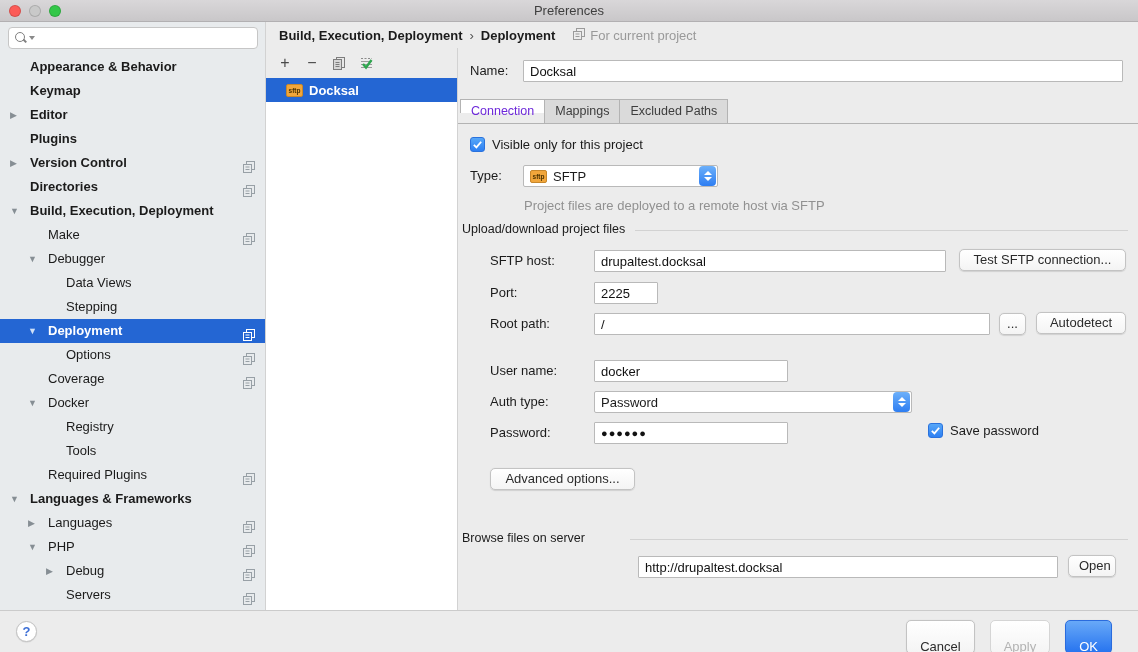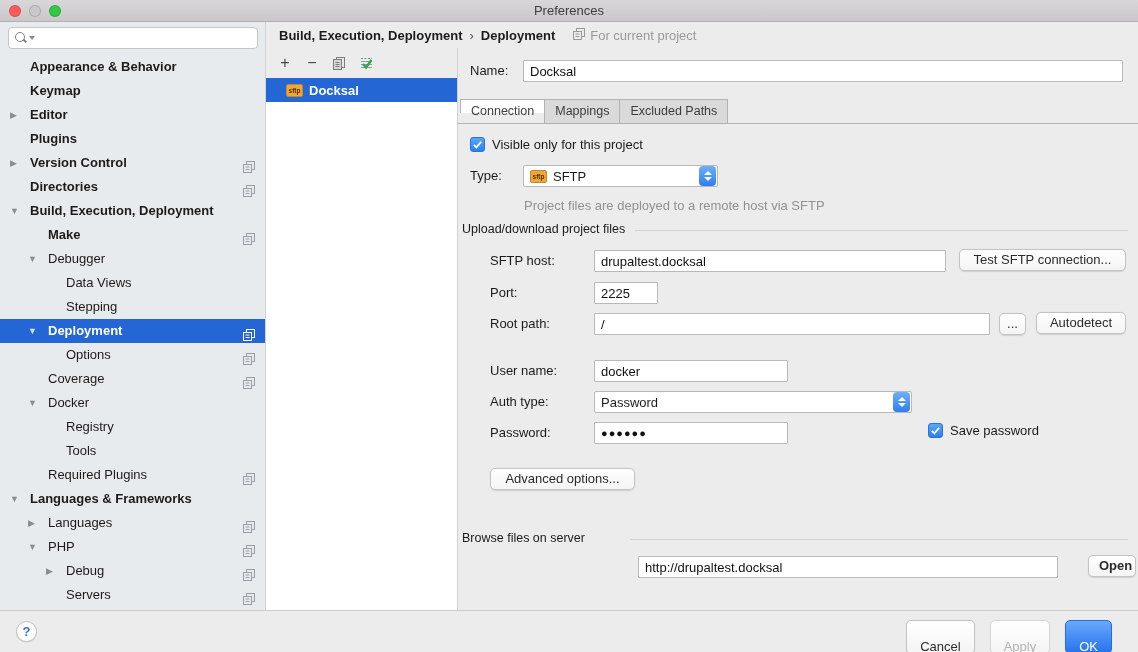--- a/index.html
+++ b/index.html
@@ -56,21 +56,21 @@
   .flabel { position:absolute; height:22px; line-height:22px; color:#1b1b1b; white-space:nowrap; }
   .tinput { position:absolute; height:22px; background:#fff; border:1px solid #b9b9b9; border-radius:1px; padding:0 6px; font-size:13px; font-family:"Liberation Sans",sans-serif; color:#111; outline:none; }
   .section { position:absolute; display:flex; align-items:center; font-size:12.5px; color:#1b1b1b; }
   .section .rule { height:1px; background:#d2d2d2; flex:1; margin-left:10px; margin-top:2px; }
   .hint { position:absolute; color:#919191; }
 
   
   .tabline { position:absolute; left:0; right:0; top:75px; height:1px; background:#b3b3b3; }
   .tabs { position:absolute; left:2px; top:51px; display:flex; }
   .tab { height:24px; line-height:23px; padding:0 10px; border:1px solid #b3b3b3; border-bottom:none; background:#dadada; color:#3d3d3d; font-size:12.5px; margin-right:-1px; }
-  .tab.active { background:#fff; color:#404040; height:14px; z-index:2; position:relative; }
+  .tab.active { background:#fff; color:#6d28d9; height:14px; z-index:2; position:relative; }
 
   
   .cb { position:absolute; width:15px; height:15px; border-radius:3px; background:linear-gradient(#57a7f8,#2d7ff2); border:1px solid #2a72dd; display:flex; align-items:center; justify-content:center; }
   .cblabel { position:absolute; height:16px; line-height:16px; }
 
   
   .mselect { position:absolute; height:22px; background:#fff; border:1px solid #b9b9b9; border-radius:2px; display:flex; align-items:center; padding-left:6px; }
   .mselect .val { flex:1; }
   .stepper { width:17px; height:20px; margin:0; border-radius:4px; background:linear-gradient(#6cb0fa,#2e7ef2); display:flex; flex-direction:column; align-items:center; justify-content:center; gap:2px; align-self:center; margin-right:1px; }
   .stepper .up { width:0;height:0; border-left:4px solid transparent; border-right:4px solid transparent; border-bottom:4px solid #fff; }
@@ -140,21 +140,21 @@
                 <rect x="0.5" y="3.5" width="8" height="8" fill="#e8ebed" stroke="#98a0a6"></rect>
                 <line x1="2.5" y1="6" x2="6.5" y2="6" stroke="#98a0a6"></line>
                 <line x1="2.5" y1="8.5" x2="6.5" y2="8.5" stroke="#98a0a6"></line>
               </svg></span>
           </div>
           <div class="tree-row">
             <span class="arrow" style="left: 10px;">▼</span>
             <span class="tlabel" style="left: 30px; font-weight: bold;">Build, Execution, Deployment</span>
           </div>
           <div class="tree-row">
-            <span class="tlabel" style="left: 48px; font-weight: bold;">Make</span>
+            <span class="tlabel" style="left: 48px; font-weight: normal;">Make</span>
             <span class="badge"><svg width="12" height="12" viewBox="0 0 12 12">
                 <rect x="3.5" y="0.5" width="8" height="8" fill="none" stroke="#98a0a6"></rect>
                 <rect x="0.5" y="3.5" width="8" height="8" fill="#e8ebed" stroke="#98a0a6"></rect>
                 <line x1="2.5" y1="6" x2="6.5" y2="6" stroke="#98a0a6"></line>
                 <line x1="2.5" y1="8.5" x2="6.5" y2="8.5" stroke="#98a0a6"></line>
               </svg></span>
           </div>
           <div class="tree-row">
             <span class="arrow" style="left: 28px;">▼</span>
             <span class="tlabel" style="left: 48px; font-weight: normal;">Debugger</span>
@@ -375,21 +375,21 @@
 
           <button class="btn" style="left:32px; top:420px; width:145px;">Advanced options...</button>
 
           <div class="section" style="left:4px; top:483px; right:10px;gap:35px;">
             <span>Browse files on server</span>
             <span class="rule"></span>
           </div>
 
           <span class="flabel" style="left:32px; top:508px;margin-top:48px;">Web server root URL:</span>
           <input class="tinput" style="left: 180px; top: 508px; width: 420px;" value="http://drupaltest.docksal">
-          <button class="btn" style="left:630px; top:507px; width:48px;font-weight:bold;">Open</button>
+          <button class="btn" style="left:610px; top:507px; width:48px;">Open</button>
         </div>
       </div>
     </div>
   </div>
 
   <div class="footer">
     <div class="helpbtn">?</div>
     <div class="footer-btns">
       <button class="fbtn">Cancel</button>
       <button class="fbtn disabled">Apply</button>

